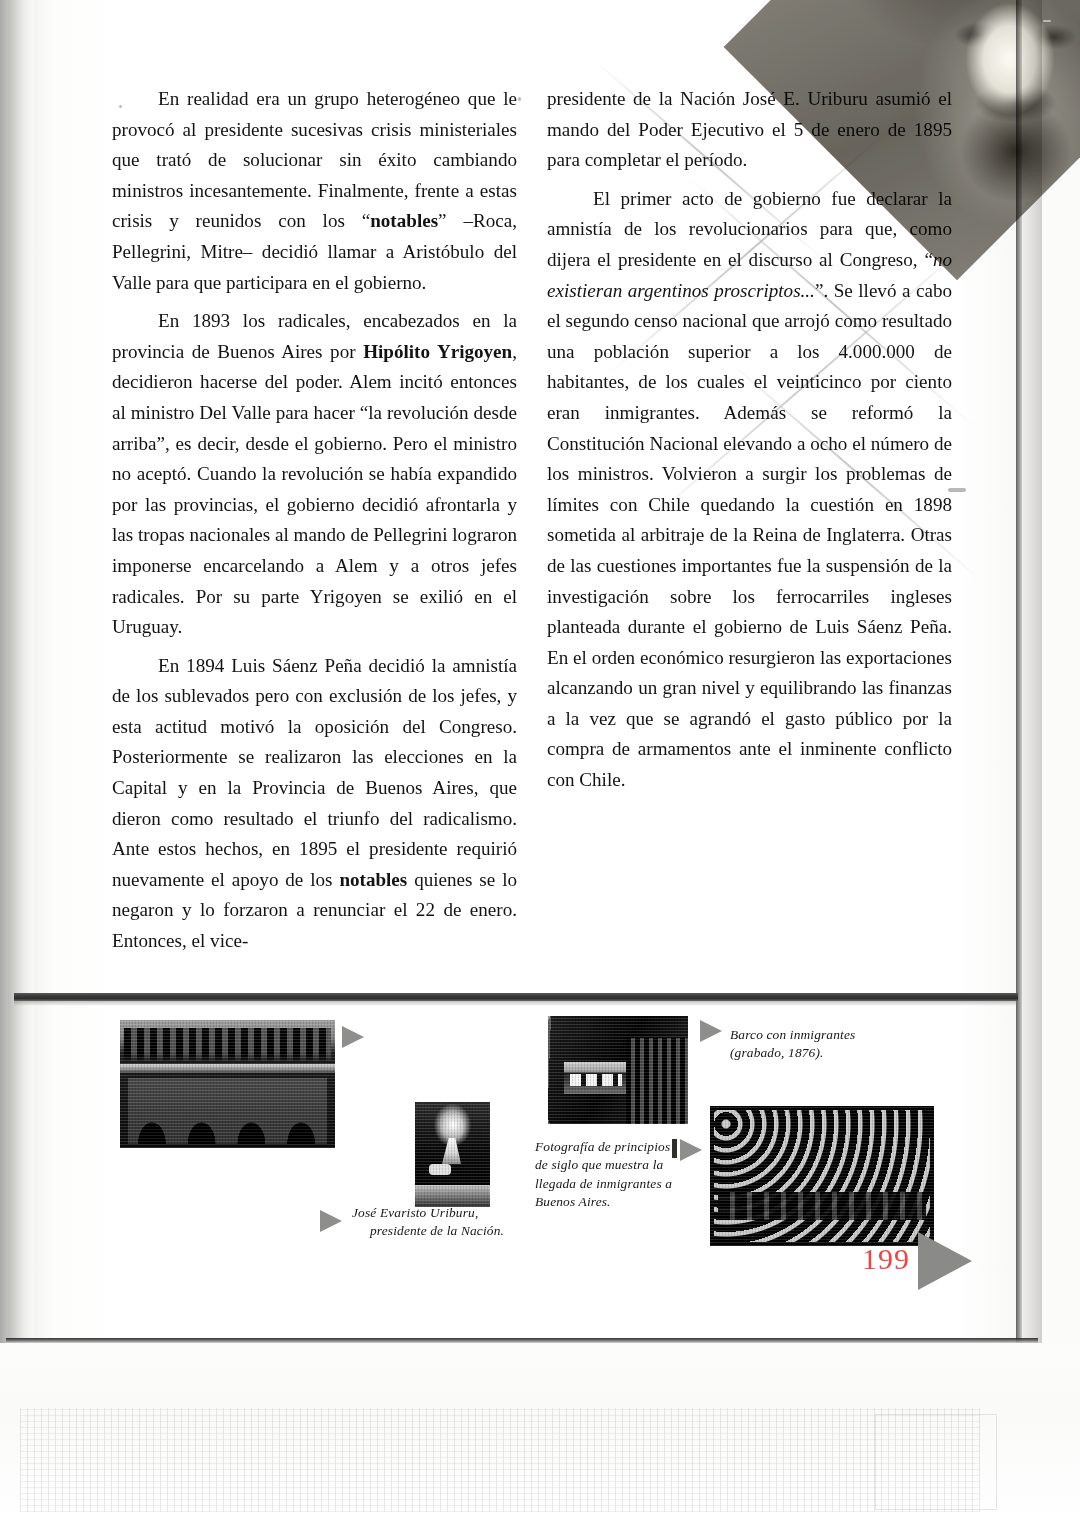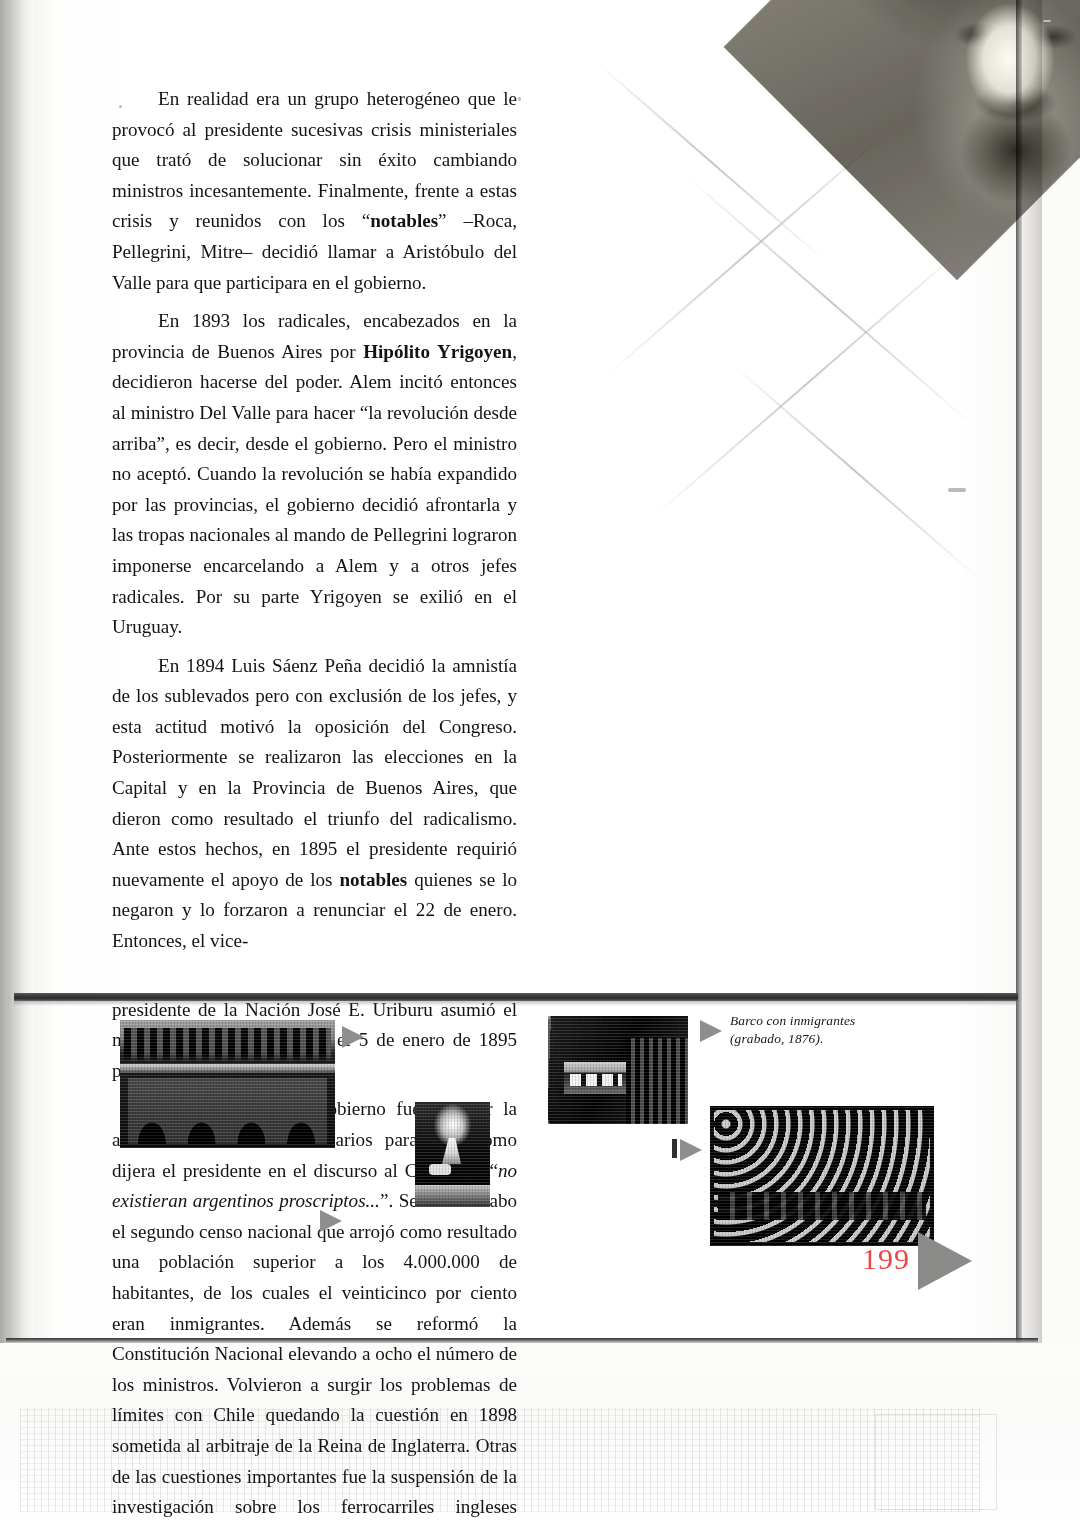--- a/index.html
+++ b/index.html
@@ -88,21 +88,20 @@
 
   
   .columns {
     position: absolute;
     left: 112px;
     top: 84px;
     width: 840px;
     height: 880px;
     display: flex;
     gap: 30px;
-    flex-direction: column;
   }
   .col { width: 405px; }
 
   .col p {
     font-family: "Liberation Serif", serif;
     font-size: 19.1px;
     line-height: 30.6px;
     text-align: justify;
     text-indent: 46px;
     color: #131313;
@@ -398,38 +397,48 @@
     </div>
     <div class="tri" style="left:342px; top:20px;"></div>
 
     <div class="photo" id="photo-ship">
       <div class="mast"></div>
       <div class="cabin"></div>
       <div class="crowd"></div>
       <div class="grain"></div>
     </div>
     <div class="tri" style="left:700px; top:14px;"></div>
-    <div class="caption" style="left:730px; top:6px; width:200px;">
+    <div class="caption" style="left:730px; top:20px; width:200px;">
       <span class="line">Barco con inmigrantes</span>
       <span class="line">(grabado, 1876).</span>
     </div>
 
     <div class="photo" id="photo-uriburu">
       <div class="head"></div>
       <div class="cravat"></div>
       <div class="table"></div>
       <div class="hand"></div>
       <div class="grain"></div>
     </div>
     <div class="tri" style="left:320px; top:204px;"></div>
+    <div class="caption" style="left:352px; top:198px; width:200px;">
+      <span class="line">José Evaristo Uriburu,</span>
+      <span class="line" style="margin-left:18px">presidente de la Nación.</span>
+    </div>
 
     <div class="photo" id="photo-crowd">
       <div class="heads"></div>
       <div class="hats"></div>
       <div class="grain"></div>
+    </div>
+    <div class="caption" style="left:535px; top:132px; width:210px;">
+      <span class="line">Fotografía de principios</span>
+      <span class="line">de siglo que muestra la</span>
+      <span class="line">llegada de inmigrantes a</span>
+      <span class="line">Buenos Aires.</span>
     </div>
     <div class="tri-bar" style="left:672px; top:133px;"></div>
     <div class="tri" style="left:680px; top:133px;"></div>
   </div>
 
   <div class="folio">199</div>
   <div class="folio-arrow"></div>
 
   <div class="speck" style="left:119px; top:105px; width:3px; height:3px;"></div>
   <div class="speck" style="left:518px; top:97px; width:3px; height:4px;"></div>

